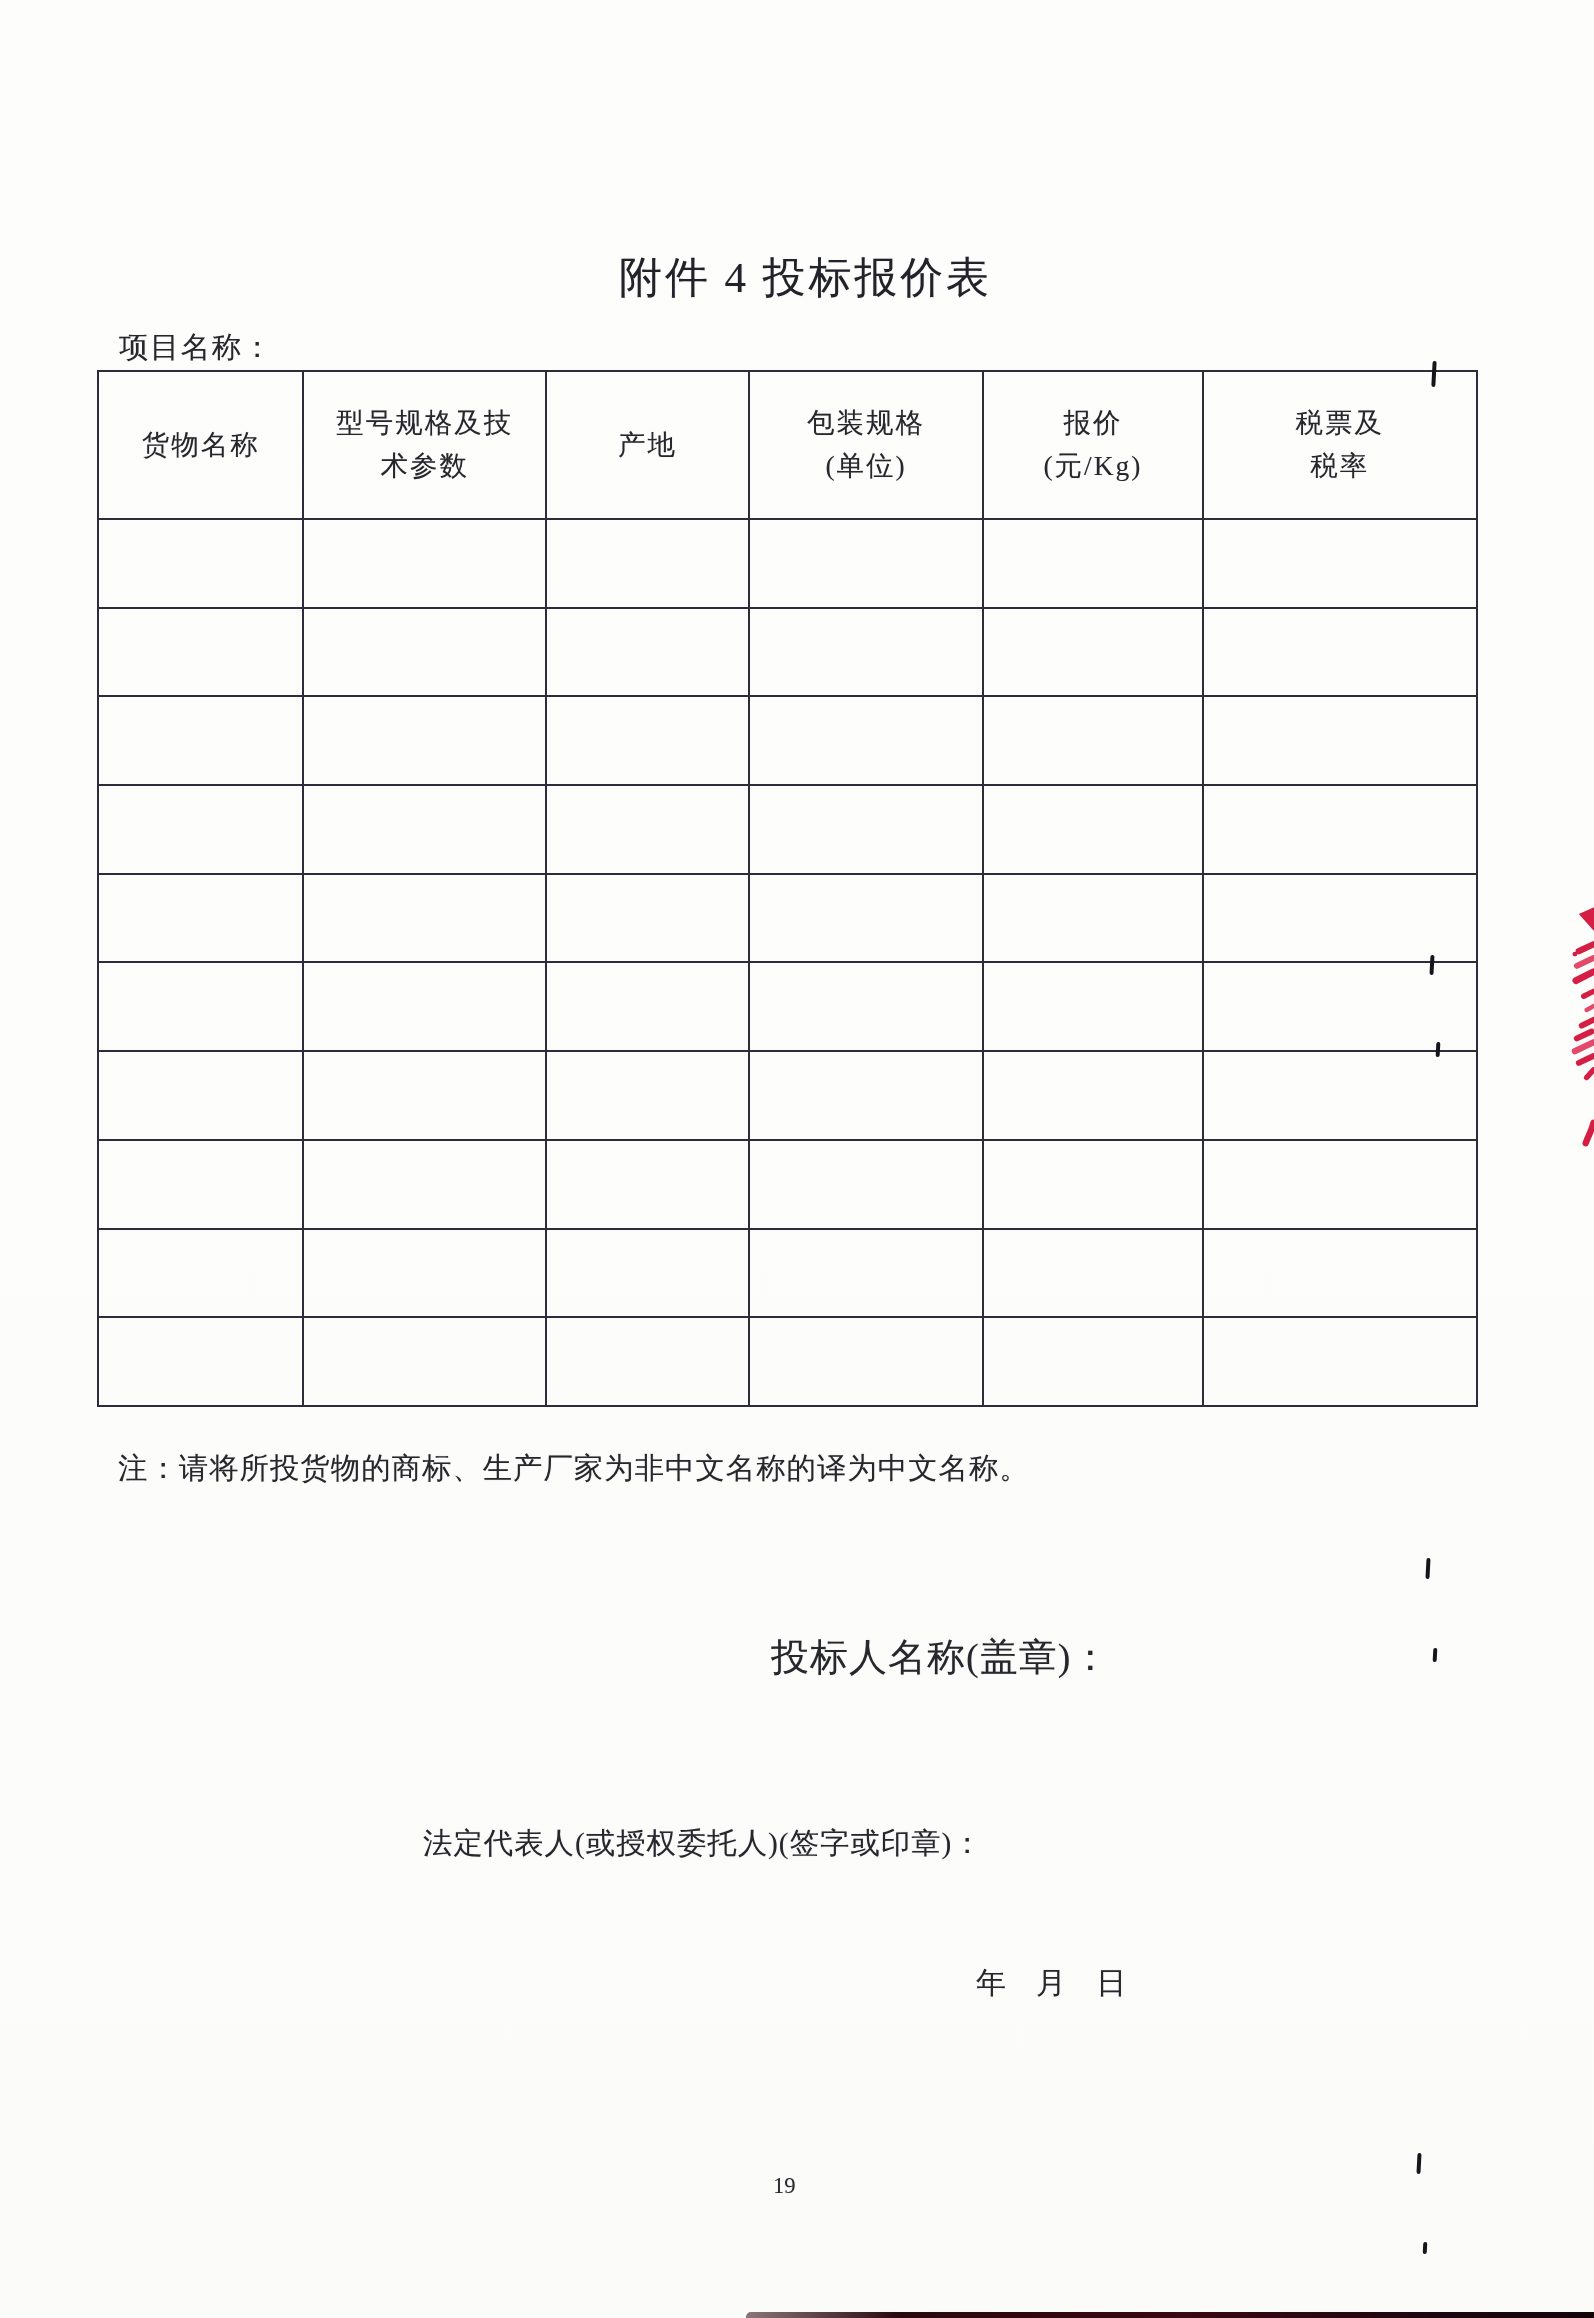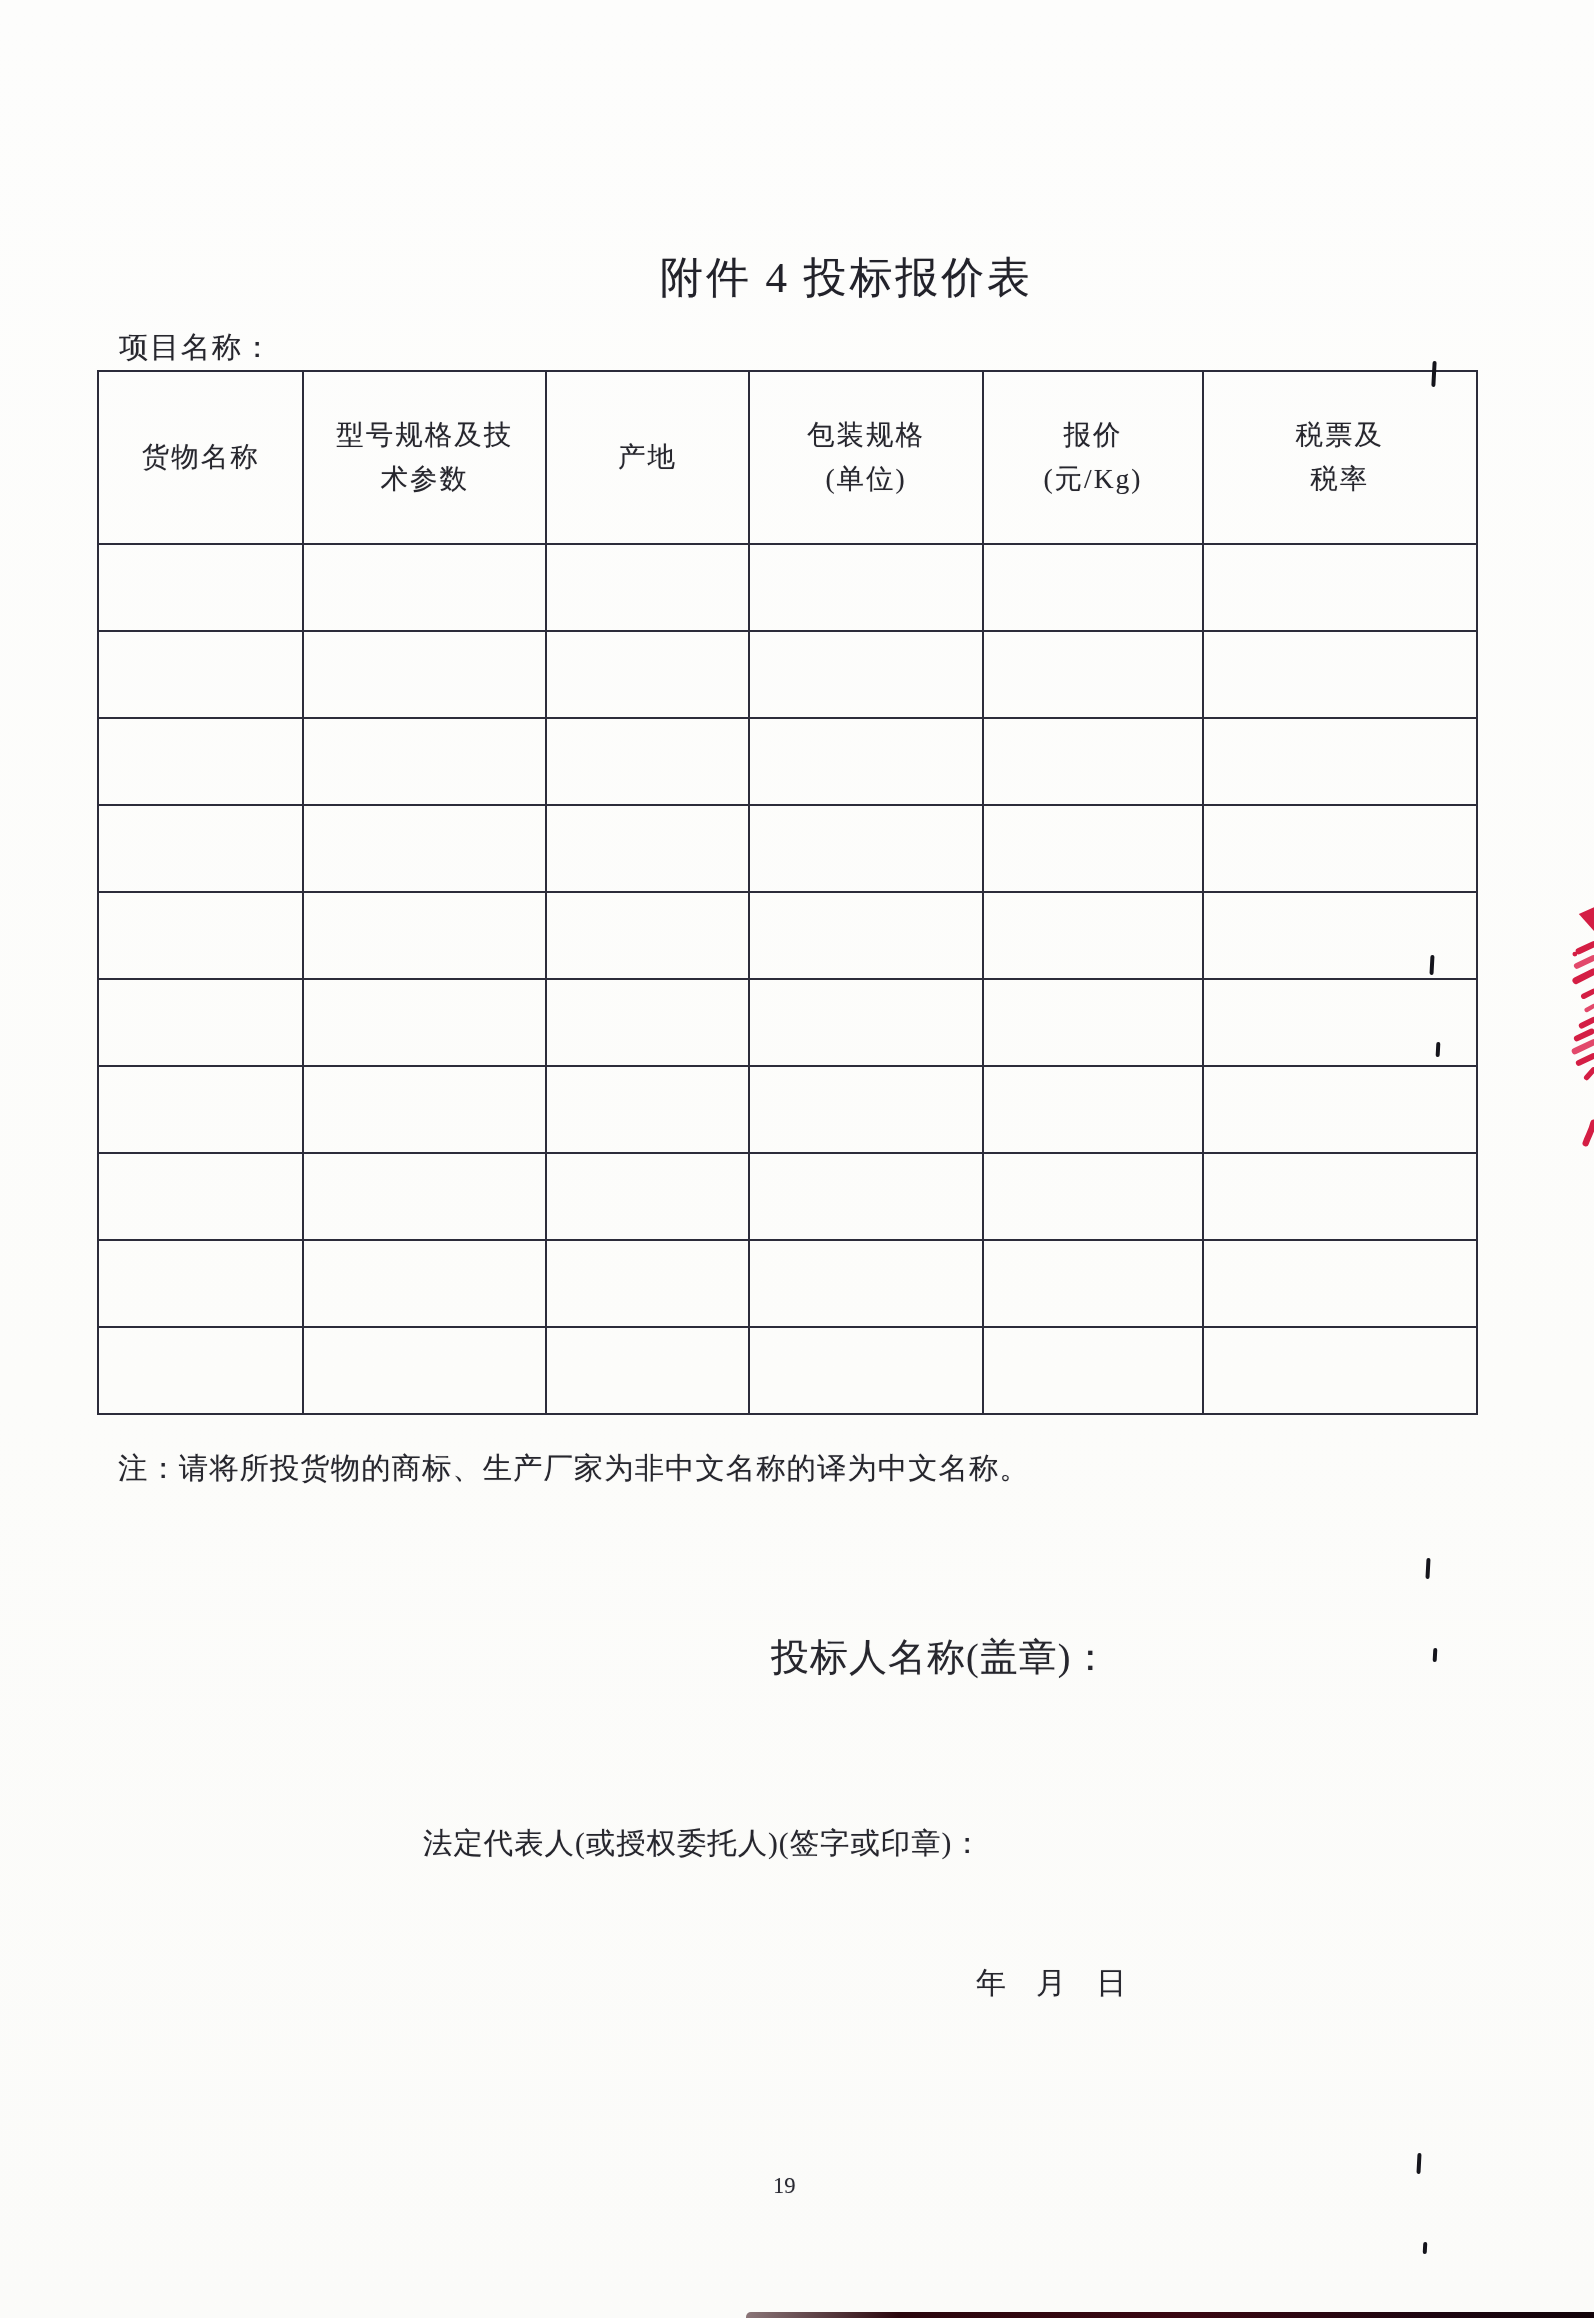--- a/index.html
+++ b/index.html
@@ -9,32 +9,32 @@
     font-family:"Liberation Serif","DejaVu Serif",serif;
     color:#26262d;
     overflow:hidden;
   }
   .page{
     position:relative;width:1594px;height:2319px;
     background:linear-gradient(180deg,#fdfdfc 0%,#fcfcfa 60%,#fbfbf9 100%);
   }
   .txt{position:absolute;white-space:nowrap;text-shadow:0 0 1px rgba(40,40,55,.28);}
   .title{
-    left:660px;top:249px;font-size:43px;letter-spacing:2.9px;color:#22222a;text-align:center;
+    left:619px;top:249px;font-size:43px;letter-spacing:2.9px;color:#22222a;text-align:center;
   }
   .project-label{left:119px;top:328px;font-size:29.4px;letter-spacing:1.5px;}
   table.bid{
     position:absolute;left:97px;top:370px;width:1381px;height:1037px;
     border-collapse:collapse;table-layout:fixed;
   }
   table.bid, table.bid th, table.bid td{
     border:2px solid #2c2c3a;
   }
   table.bid{border-width:2.5px;}
-  table.bid thead tr{height:173px;}
+  table.bid thead tr{height:148px;}
   table.bid tbody tr{height:87px;}
   table.bid th{
     font-weight:normal;font-size:27.5px;color:#26262d;
     text-align:center;vertical-align:middle;padding:0;
     text-shadow:0 0 1px rgba(40,40,55,.28);
   }
   .hcell{display:flex;flex-direction:column;align-items:center;justify-content:center;row-gap:14.7px;}
   .hline{line-height:1.05;letter-spacing:2px;}
   .note{left:118px;top:1449px;font-size:29.4px;letter-spacing:1px;}
   .bidder-label{left:771px;top:1632px;font-size:38px;letter-spacing:1px;}

